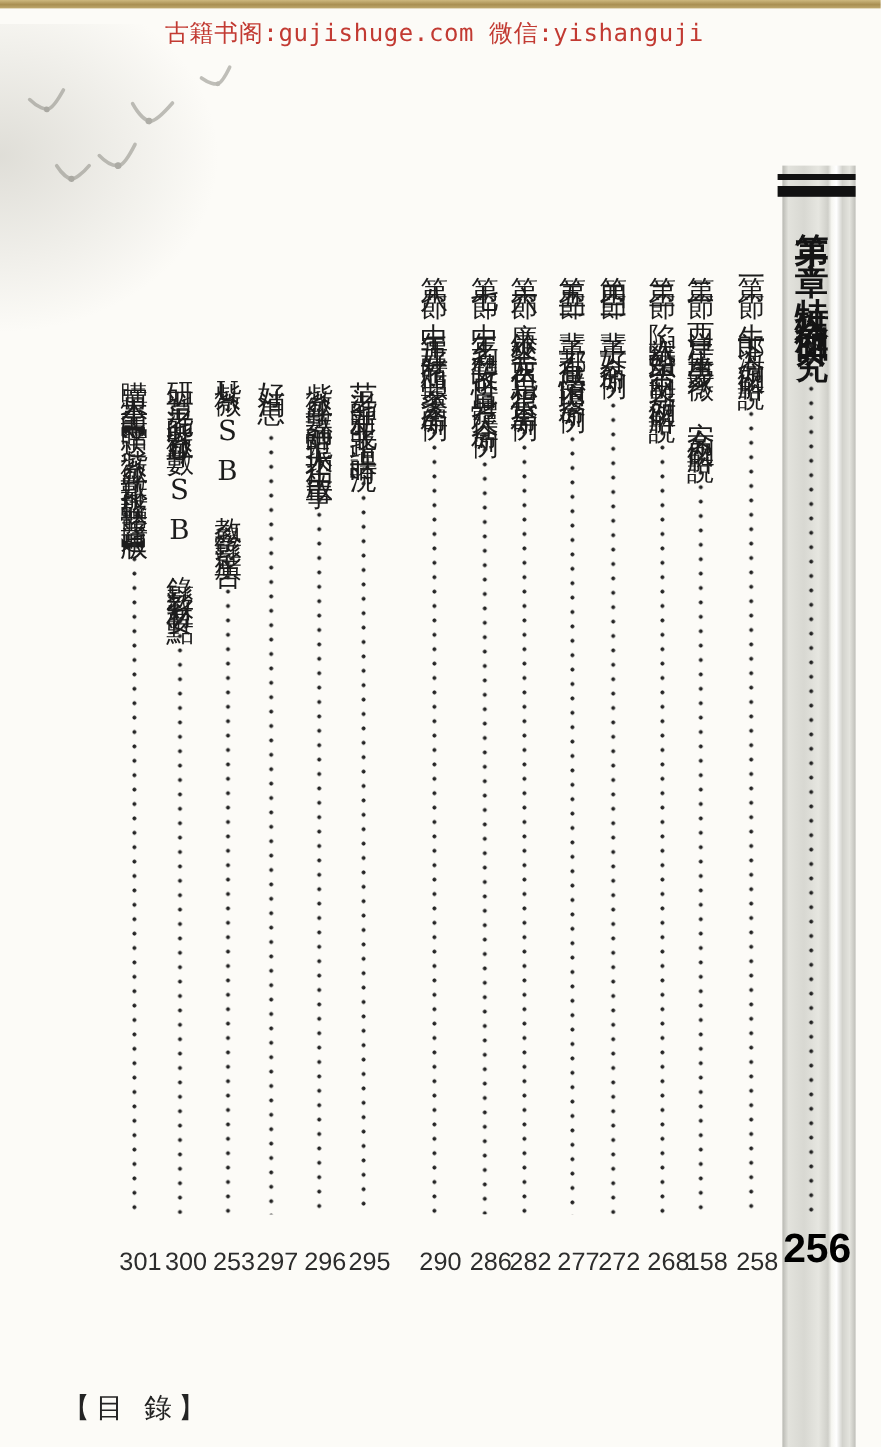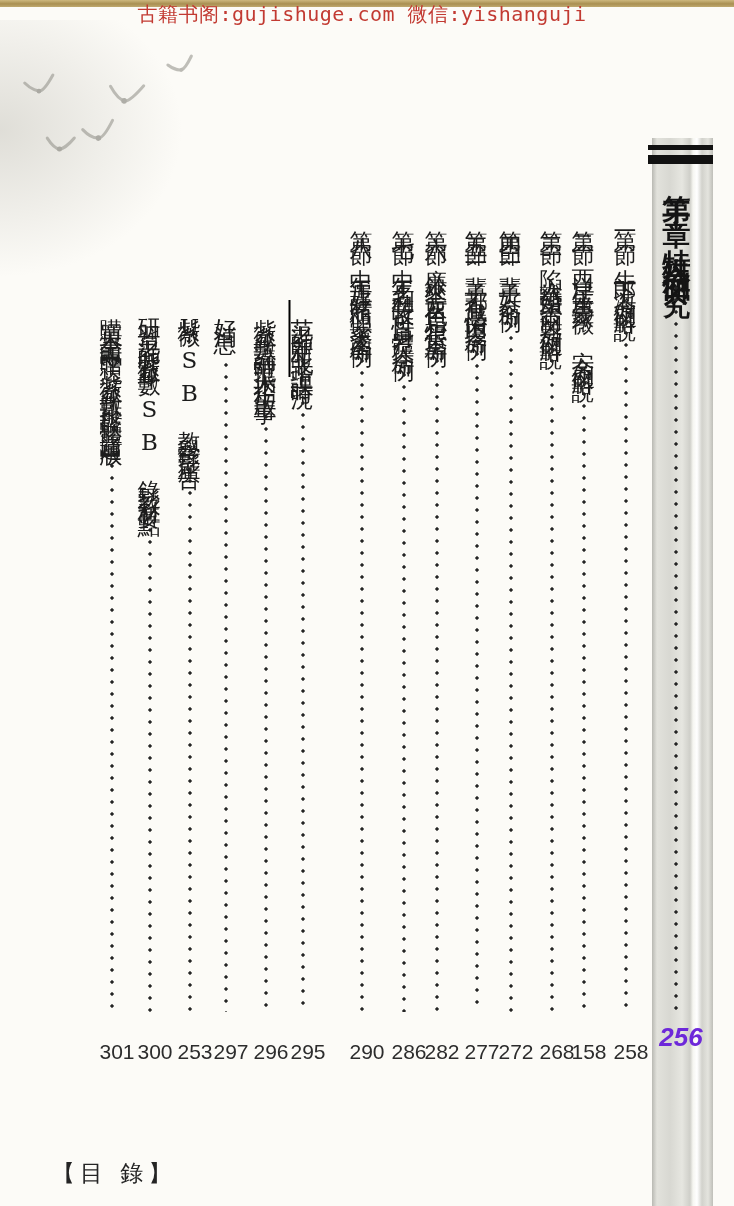--- a/index.html
+++ b/index.html
@@ -12,21 +12,21 @@
   .mottle{
     position:absolute;left:0;top:20px;width:320px;height:320px;
     background:radial-gradient(ellipse 260px 210px at 0px 110px, rgba(176,174,164,.38), rgba(176,174,164,0) 70%);
     pointer-events:none;
   }
   .top-border{
     position:absolute;left:0;top:0;width:734px;height:7px;
     background:linear-gradient(to bottom,#cdb87e 0%,#a98f52 55%,#bfa96f 100%);
   }
   .site-header{
-    position:absolute;left:0;top:1px;width:734px;text-align:center;
+    position:absolute;left:0;top:14px;width:734px;text-align:center;
     font-family:"DejaVu Sans Mono","Liberation Mono",monospace;
     font-size:20px;letter-spacing:.5px;color:#c23a32;padding-right:10px;box-sizing:border-box;
   }
   
   .edge-strip{
     position:absolute;left:652px;top:138px;width:61px;height:1068px;
     background:linear-gradient(to right,
       #b9b9b3 0px,#e2e2dc 5px,#d8d8d2 18px,#e6e6e0 30px,#cfcfc9 38px,
       #f6f6f1 41px,#ffffff 45px,#d2d2cc 50px,#e4e4de 56px,#bfbfb9 61px);
   }
@@ -48,21 +48,21 @@
   .leader{
     flex:1 1 auto;width:4px;min-height:14px;margin-top:8px;
     background-image:radial-gradient(circle,#242424 1.4px,rgba(0,0,0,0) 1.9px);
     background-size:4px 12px;background-repeat:repeat-y;background-position:center top;
   }
   .pnum{
     position:absolute;top:100%;margin-top:28px;
     font-family:"Liberation Sans","DejaVu Sans",sans-serif;
     font-size:21px;color:#2c2c2c;transform:translateX(5px);white-space:nowrap;
   }
-  .chapter .pnum{font-size:26px;font-weight:bold;color:#6d28d9;margin-top:10px;font-style:italic;}
+  .chapter .pnum{font-size:34px;font-weight:bold;color:#000000;margin-top:10px;}
   .footer-label{
     position:absolute;left:52px;top:1158px;
     font-size:23px;letter-spacing:5px;color:#242424;
   }
   .birds{position:absolute;left:8px;top:42px;pointer-events:none;}
 </style>
 </head>
 <body>
 
 <div class="top-border"></div>
@@ -139,21 +139,21 @@
   <div class="vtext"><span class="lbl">第七節</span><span>中年名利雙收可惜身體欠佳命例</span></div>
   <div class="leader"></div>
   <div class="pnum">286</div>
 </div>
 <div class="col entry" style="left:344px;top:212px;height:800px;justify-content:center;">
   <div class="vtext"><span class="lbl">第八節</span><span>中年運好賭而傾家蕩產命例</span></div>
   <div class="leader"></div>
   <div class="pnum">290</div>
 </div>
 
-<div class="col entry" style="left:285px;top:300px;height:712px;text-decoration:underline;">
+<div class="col entry" style="left:285px;top:300px;height:712px;">
   <div class="vtext"><span>范老師新生北路上課時況</span></div>
   <div class="leader"></div>
   <div class="pnum">295</div>
 </div>
 <div class="col entry" style="left:248px;top:300px;height:712px;text-align:center;">
   <div class="vtext"><span>紫微斗數講師范振木招生啟事</span></div>
   <div class="leader"></div>
   <div class="pnum">296</div>
 </div>
 <div class="col entry" style="left:208px;top:300px;height:712px;gap:30px;">

